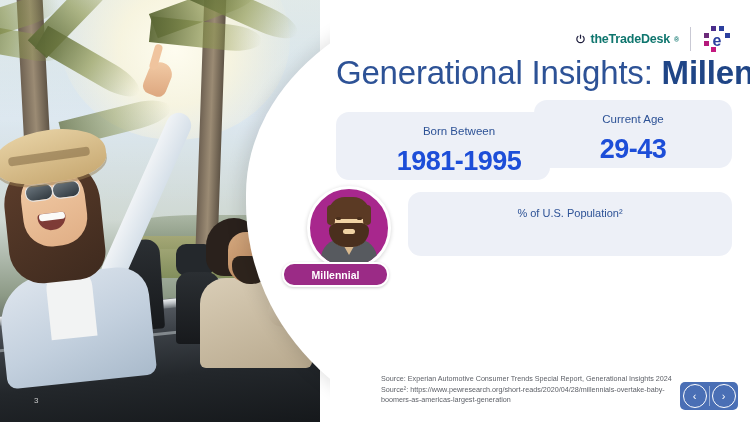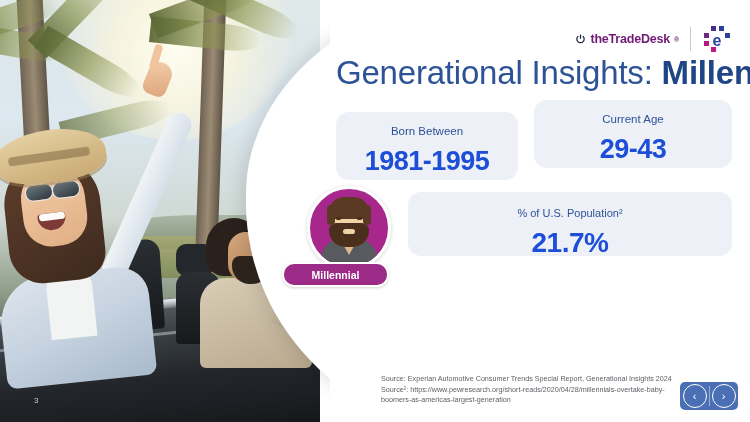--- a/index.html
+++ b/index.html
@@ -211,21 +211,21 @@
 
   
   .logos {
     position: absolute;
     right: 18px; top: 24px;
     display: flex; align-items: center; gap: 11px;
     z-index: 6;
   }
   .ttd {
     display: flex; align-items: center; gap: 4px;
-    font-size: 12.5px; font-weight: bold; color: #701a75;
+    font-size: 12.5px; font-weight: bold; color: #0f766e;
     letter-spacing: -.2px;
   }
   .ttd-mark { display:block; }
   .logo-div { width:1px; height: 24px; background:#c9c9d4; }
   .exp { display:block; }
 
   
   .title {
     position: absolute;
     left: 336px; top: 54px;
@@ -249,21 +249,21 @@
     color: #2d5296;
     font-size: 11.5px;
     line-height: 1;
   }
   .card-value {
     color: #1d4ed8;
     font-weight: bold;
     letter-spacing: -.5px;
     line-height: 1;
   }
-  #card-born  { left: 336px; top: 112px; width: 182px; height: 68px; }
+  #card-born  { left: 336px; top: 112px; width: 182px; height: 68px; padding-left: 32px; }
   #card-age   { left: 534px; top: 100px; width: 198px; height: 68px; }
   #card-pop   { left: 408px; top: 192px; width: 324px; height: 64px; }
 
   #card-born .card-label, #card-age .card-label { margin-top: 14px; }
   #card-born .card-value, #card-age .card-value { font-size: 27px; margin-top: 10px; }
   #card-pop  .card-label { margin-top: 16px; font-size: 11px; }
   #card-pop  .card-value { font-size: 28px; margin-top: 10px; }
 
   
   .avatar-wrap {
@@ -457,21 +457,20 @@
     <div class="card-value">1981-1995</div>
   </div>
 
   <div class="card" id="card-age">
     <div class="card-label">Current Age</div>
     <div class="card-value">29-43</div>
   </div>
 
   <div class="card" id="card-pop">
     <div class="card-label">% of U.S. Population²</div>
-    <div class="card-value">21.7%</div>
   </div>
 
   <div class="avatar-wrap">
     <div class="avatar">
       <div class="a-body"></div>
       <div class="a-vneck"></div>
       <div class="a-face"></div>
       <div class="a-beard"></div>
       <div class="a-mouth"></div>
       <div class="a-hair"></div>

